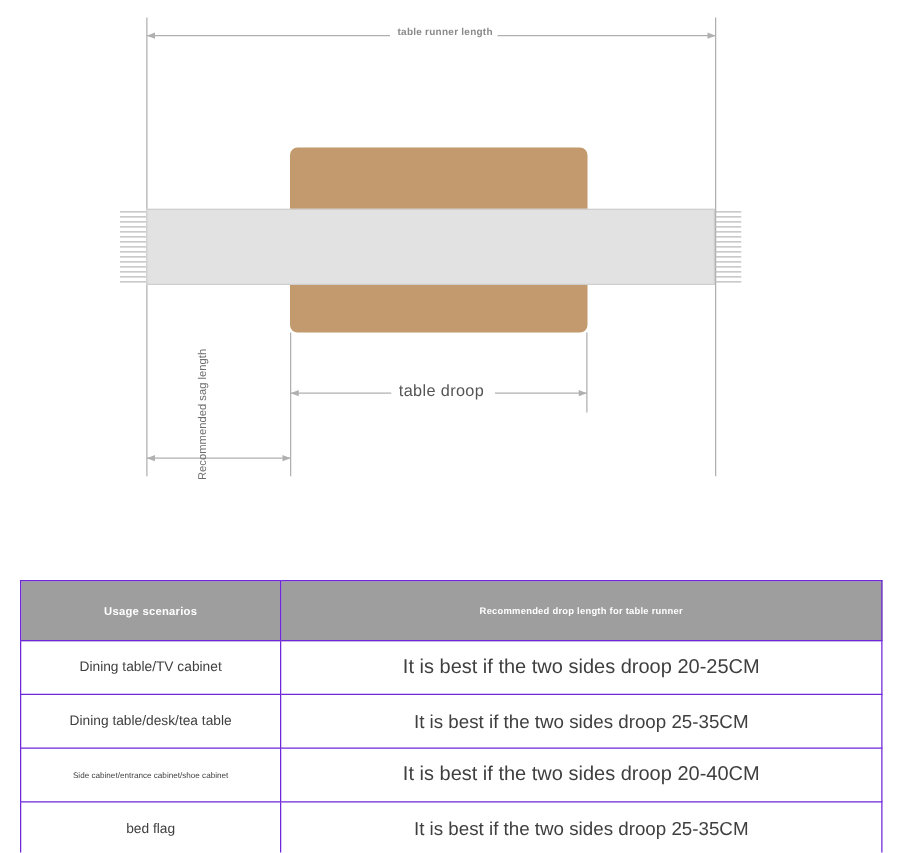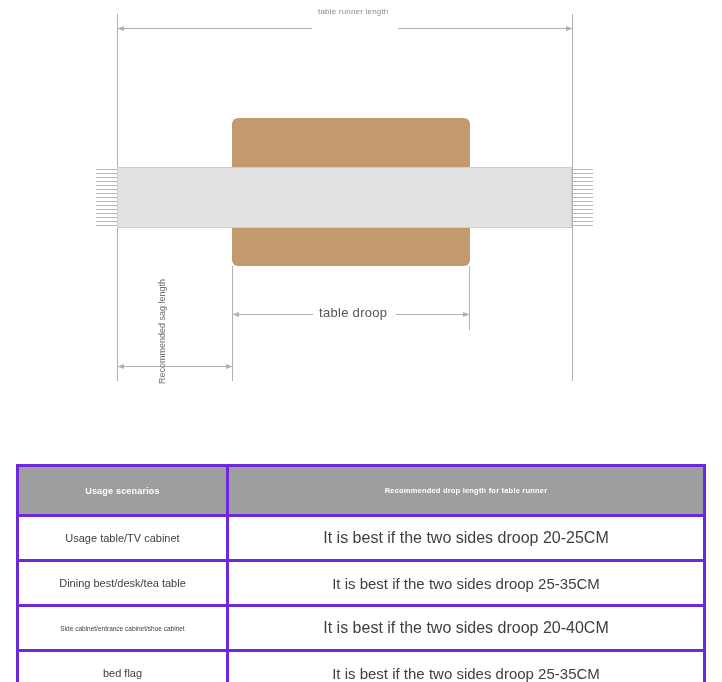--- a/index.html
+++ b/index.html
@@ -24,23 +24,24 @@
     width: 722px;
     height: 445px;
   }
   .dim-label {
     position: absolute;
     color: #8a8a8a;
     white-space: nowrap;
   }
   #runner-length-label {
     left: 318px;
-    top: 7px;
+    top: 21px;
     font-size: 8px;
     letter-spacing: .2px;
+    font-weight: bold;
   }
   #table-length-label {
     left: 319px;
     top: 305px;
     font-size: 13px;
     color: #555;
     letter-spacing: .3px;
   }
   #sag-label {
     left: 157px;
@@ -105,21 +106,21 @@
     left: 16px;
     top: 464px;
     width: 690px;
   }
   #info-table {
     width: 690px;
     border-collapse: collapse;
     table-layout: fixed;
   }
   #info-table th, #info-table td {
-    border: 3px solid #6d28d9;
+    border: 1px solid #6d28d9;
     text-align: center;
     vertical-align: middle;
     color: #3f3f3f;
   }
   #info-table thead th {
     background: #9e9e9e;
     color: #ffffff;
     font-weight: bold;
     height: 45px;
   }
@@ -214,25 +215,25 @@
 <div id="info-table-wrap">
   <table id="info-table">
     <thead>
       <tr>
         <th class="col-scenario">Usage scenarios</th>
         <th class="col-drop">Recommended drop length for table runner</th>
       </tr>
     </thead>
     <tbody>
       <tr>
-        <td class="scenario">Usage table/TV cabinet</td>
+        <td class="scenario">Dining table/TV cabinet</td>
         <td class="drop">It is best if the two sides droop 20-25CM</td>
       </tr>
       <tr>
-        <td class="scenario">Dining best/desk/tea table</td>
+        <td class="scenario">Dining table/desk/tea table</td>
         <td class="drop small">It is best if the two sides droop 25-35CM</td>
       </tr>
       <tr>
         <td class="scenario tiny">Side cabinet/entrance cabinet/shoe cabinet</td>
         <td class="drop">It is best if the two sides droop 20-40CM</td>
       </tr>
       <tr>
         <td class="scenario">bed flag</td>
         <td class="drop small">It is best if the two sides droop 25-35CM</td>
       </tr>

